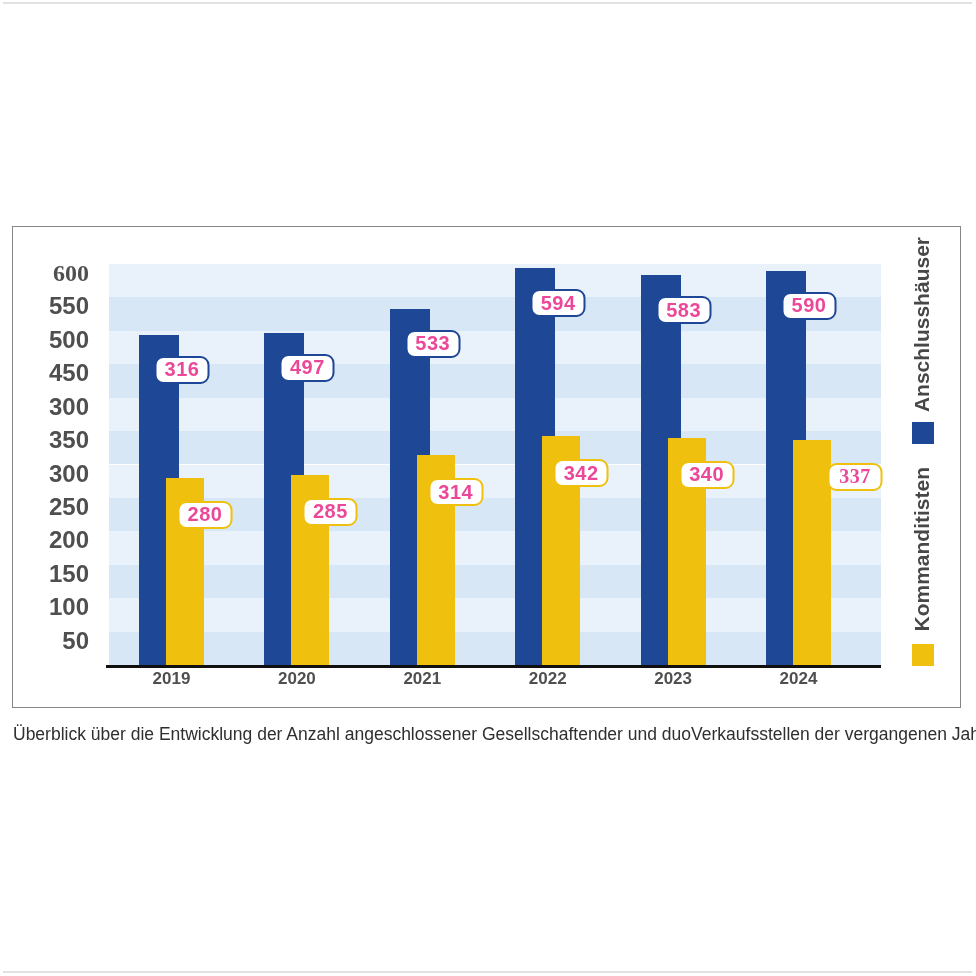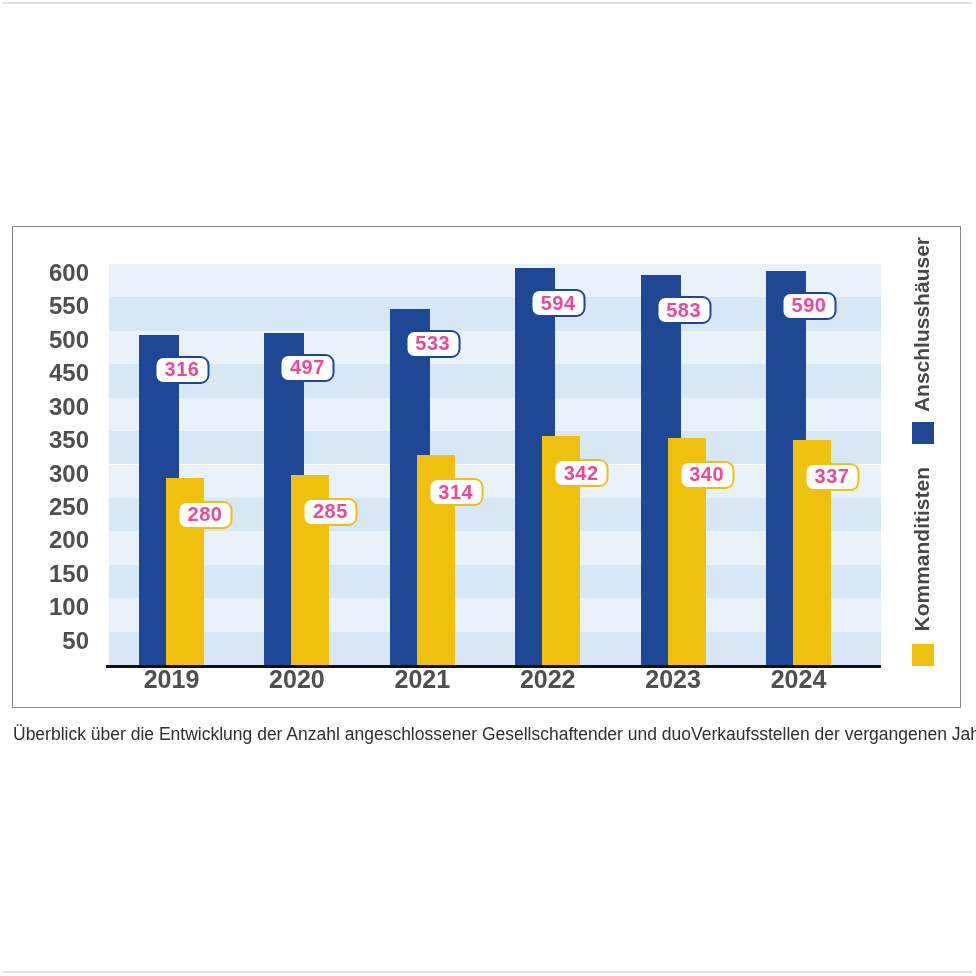--- a/index.html
+++ b/index.html
@@ -32,21 +32,21 @@
   .axis-x {
     position:absolute; left:93px; top:438px; width:775px; height:3px;
     background:#101010; z-index:4;
   }
   .ylab {
     position:absolute; left:14px; width:62px; height:30px; line-height:30px;
     text-align:right; font-weight:bold; font-size:24px; color:#4f4f4f;
   }
   .xlab {
     position:absolute; width:110px; height:30px; line-height:30px;
-    text-align:center; font-weight:bold; font-size:25px; color:#4f4f4f;
+    text-align:center; font-weight:bold; font-size:17px; color:#4f4f4f;
     transform:translateX(-50%);
   }
   .legend-label {
     position:absolute; left:897px; width:28px;
     writing-mode:vertical-rl; transform:rotate(180deg);
     font-weight:bold; font-size:21px; color:#474747; white-space:nowrap;
     text-align:left;
   }
   .legend-label.s0 { bottom:295px; }
   .legend-label.s1 { bottom:75px; }
@@ -95,36 +95,36 @@
         <div class="bar yellow" style="left: 433.2px; width: 38px; height: 228.57px; background: rgb(239, 193, 14);"></div>
         <div class="badge" style="border: 2.5px solid rgb(30, 71, 150); left: 449.2px; top: 39.01px;">594</div>
         <div class="badge" style="border: 2.5px solid rgb(239, 193, 14); left: 472.2px; top: 209.43px;">342</div>
         <div class="bar blue" style="left: 531.6px; width: 40px; height: 389.638px; background: rgb(30, 71, 150);"></div>
         <div class="bar yellow" style="left: 558.6px; width: 38px; height: 227.233px; background: rgb(239, 193, 14);"></div>
         <div class="badge" style="border: 2.5px solid rgb(30, 71, 150); left: 574.6px; top: 46.3617px;">583</div>
         <div class="badge" style="border: 2.5px solid rgb(239, 193, 14); left: 597.6px; top: 210.767px;">340</div>
         <div class="bar blue" style="left: 657px; width: 40px; height: 394.317px; background: rgb(30, 71, 150);"></div>
         <div class="bar yellow" style="left: 684px; width: 38px; height: 225.228px; background: rgb(239, 193, 14);"></div>
         <div class="badge" style="border: 2.5px solid rgb(30, 71, 150); left: 700px; top: 41.6833px;">590</div>
-        <div class="badge" style="border: 2.5px solid rgb(239, 193, 14); left: 723px; top: 212.772px;">337</div>
+        <div class="badge" style="border: 2.5px solid rgb(239, 193, 14); left: 746px; top: 212.772px; font-family: Liberation Serif, serif;">337</div>
       </div>
     <div class="axis-x"></div>
     <div id="ylabs">
         <div class="ylab" style="top: 398.583px;">50</div>
         <div class="ylab" style="top: 365.167px;">100</div>
         <div class="ylab" style="top: 331.75px;">150</div>
         <div class="ylab" style="top: 298.333px;">200</div>
         <div class="ylab" style="top: 264.917px;">250</div>
         <div class="ylab" style="top: 231.5px;">300</div>
         <div class="ylab" style="top: 198.083px;">350</div>
         <div class="ylab" style="top: 164.667px;">300</div>
         <div class="ylab" style="top: 131.25px;">450</div>
         <div class="ylab" style="top: 97.8333px;">500</div>
         <div class="ylab" style="top: 64.4167px;">550</div>
-        <div class="ylab" style="top: 31px;">600</div>
+        <div class="ylab" style="top: 31px; font-family: Liberation Serif, serif;">600</div>
       </div>
     <div id="xlabs">
         <div class="xlab" style="left: 158.5px; top: 437px;">2019</div>
         <div class="xlab" style="left: 283.9px; top: 437px;">2020</div>
         <div class="xlab" style="left: 409.3px; top: 437px;">2021</div>
         <div class="xlab" style="left: 534.7px; top: 437px;">2022</div>
         <div class="xlab" style="left: 660.1px; top: 437px;">2023</div>
         <div class="xlab" style="left: 785.5px; top: 437px;">2024</div>
       </div>
 

